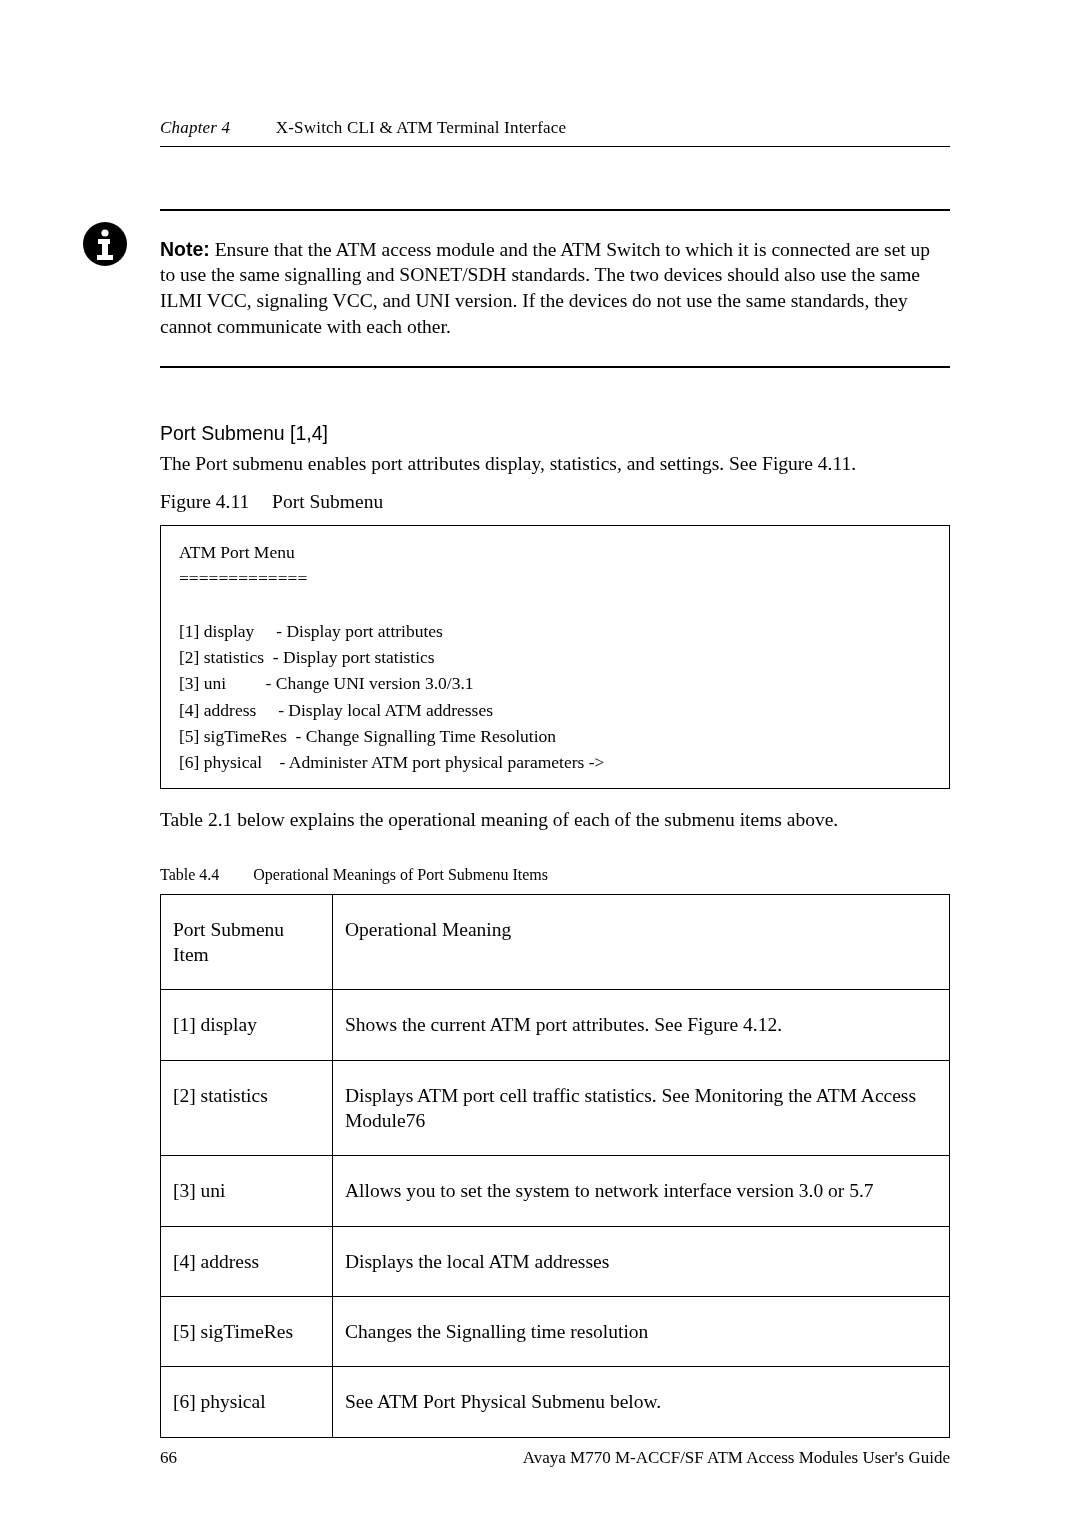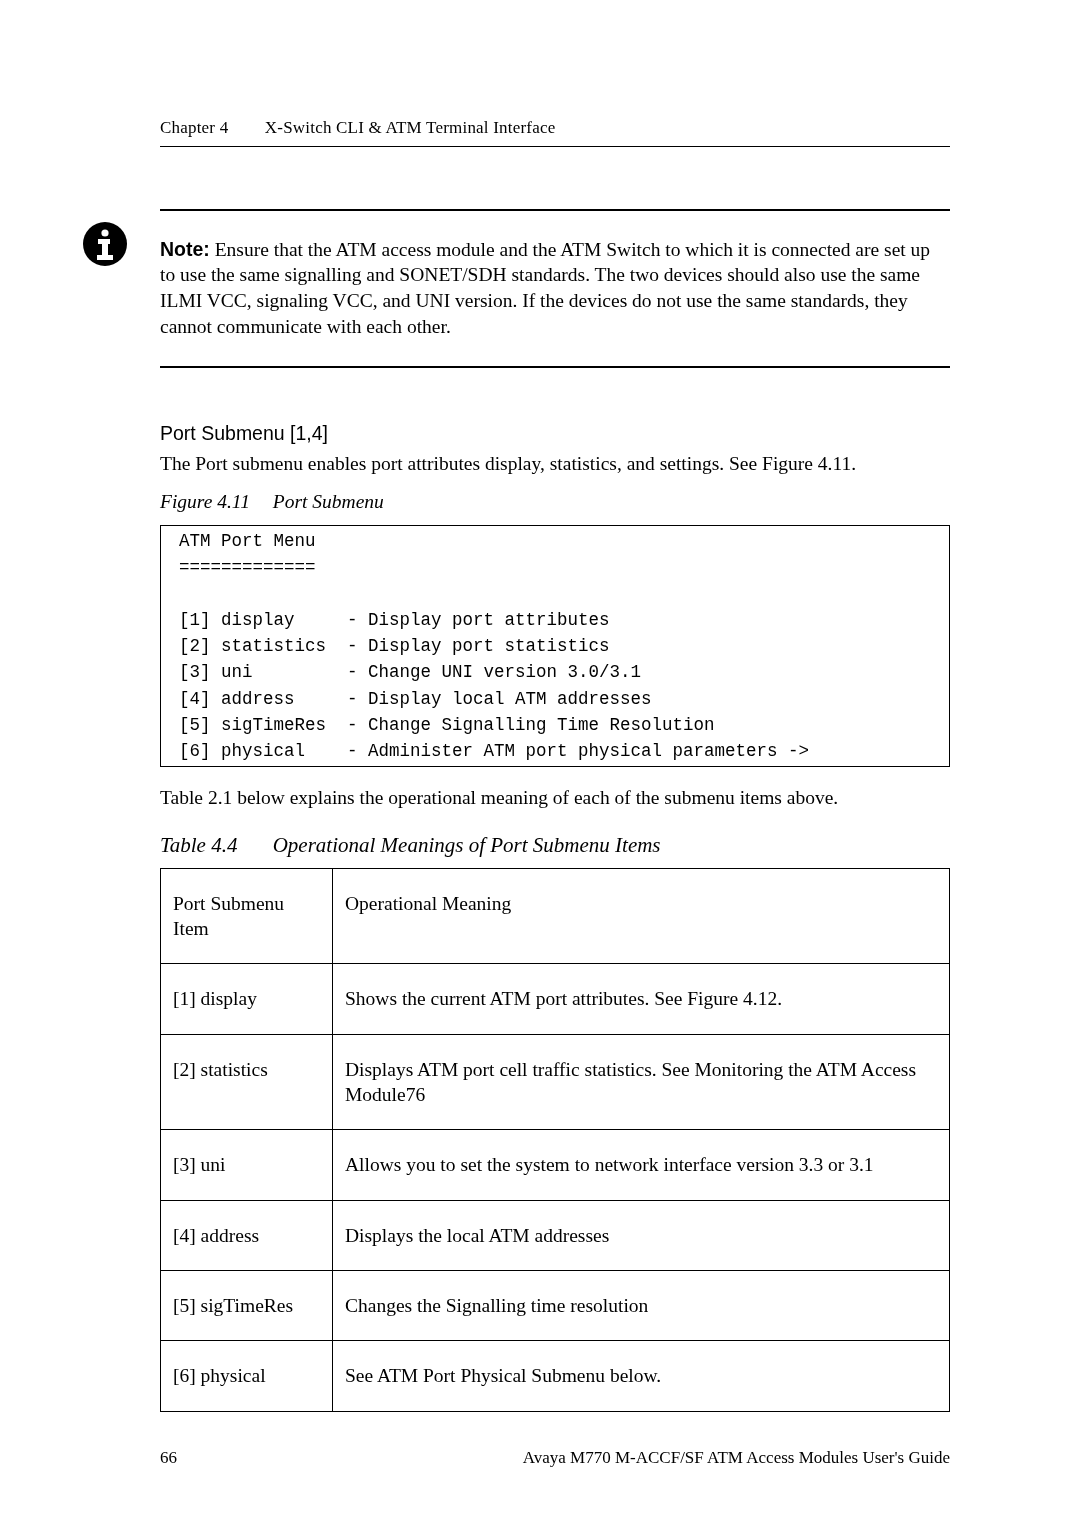--- a/index.html
+++ b/index.html
@@ -19,21 +19,22 @@
     box-sizing: border-box;
     width: 100%;
     height: 100%;
     position: relative;
   }
   .running-head {
     font-size: 17px;
     letter-spacing: 0.2px;
   }
   .running-head .chap {
-    margin-right: 32px;
+    margin-right: 41px;
+    font-style: italic;
   }
   .hr-thin {
     border: none;
     border-top: 1.5px solid #000;
     margin: 8px 0 0 0;
   }
   .note-block {
     margin-top: 62px;
     position: relative;
   }
@@ -64,41 +65,39 @@
     font-size: 19.5px;
     margin-top: 54px;
     margin-bottom: 6px;
   }
   .body-text {
     font-size: 19.5px;
     line-height: 1.35;
     margin: 0 0 10px 0;
   }
   .fig-caption {
-    font-style: italic;
     font-size: 19.5px;
     margin-top: 14px;
     margin-bottom: 12px;
   }
   .fig-caption .fignum {
     margin-right: 18px;
   }
   .code-box {
     border: 1px solid #000;
-    padding: 2px 18px;
-    font-family: Liberation Mono, monospace;
+    padding: 13px 18px;
+    font-family: Liberation Serif, serif;
     font-size: 17.5px;
     line-height: 1.5;
     white-space: pre;
     margin-bottom: 18px;
   }
   .tbl-caption {
-    font-style: italic;
-    font-size: 21px;
-    margin-top: 21px;
+    font-size: 16px;
+    margin-top: 32px;
     margin-bottom: 10px;
   }
   .tbl-caption .tblnum {
     margin-right: 30px;
   }
   table.info {
     border-collapse: collapse;
     width: 100%;
     table-layout: fixed;
   }
@@ -196,21 +195,21 @@
       <tr>
         <td>[1] display</td>
         <td>Shows the current ATM port attributes. See Figure 4.12.</td>
       </tr>
       <tr>
         <td>[2] statistics</td>
         <td>Displays ATM port cell traffic statistics. See Monitoring the ATM Access Module76</td>
       </tr>
       <tr>
         <td>[3] uni</td>
-        <td>Allows you to set the system to network interface version 3.3 or 3.1</td>
+        <td>Allows you to set the system to network interface version 3.0 or 5.7</td>
       </tr>
       <tr>
         <td>[4] address</td>
         <td>Displays the local ATM addresses</td>
       </tr>
       <tr>
         <td>[5] sigTimeRes</td>
         <td>Changes the Signalling time resolution</td>
       </tr>
       <tr>

